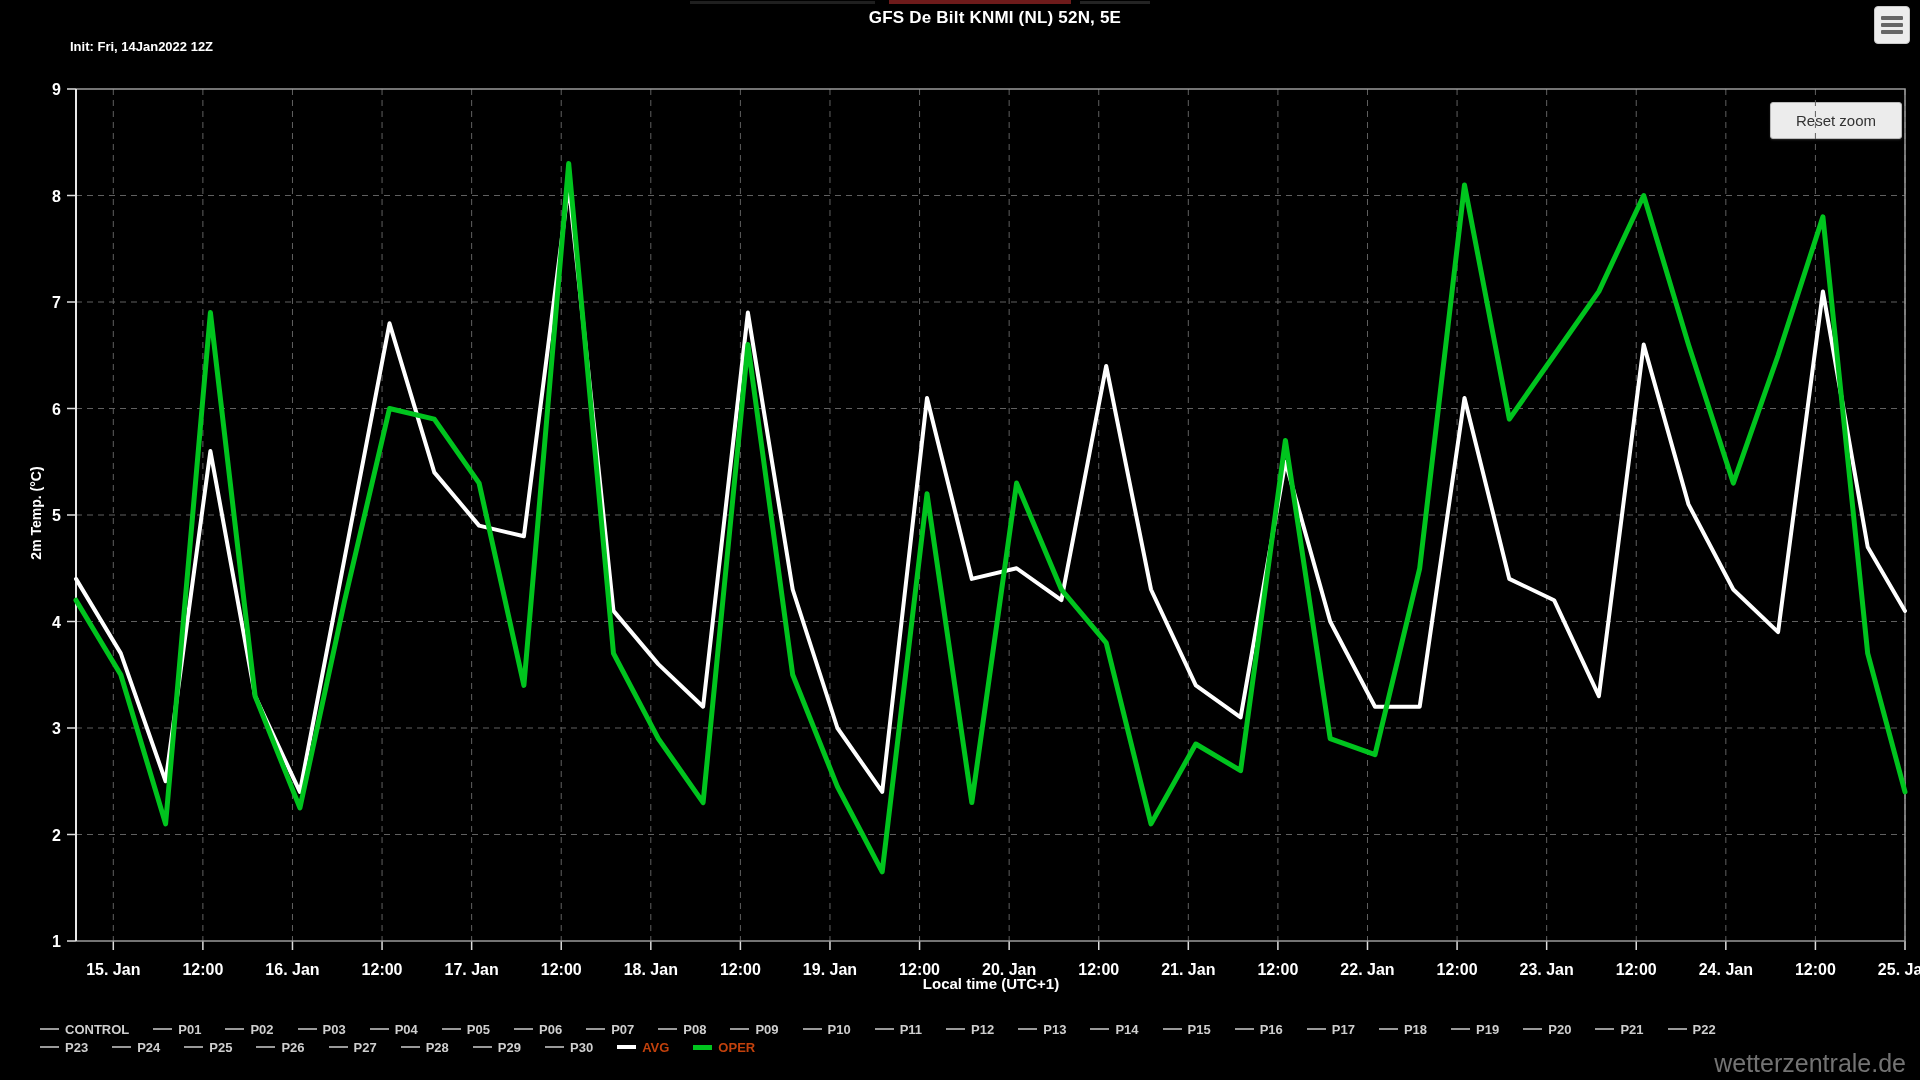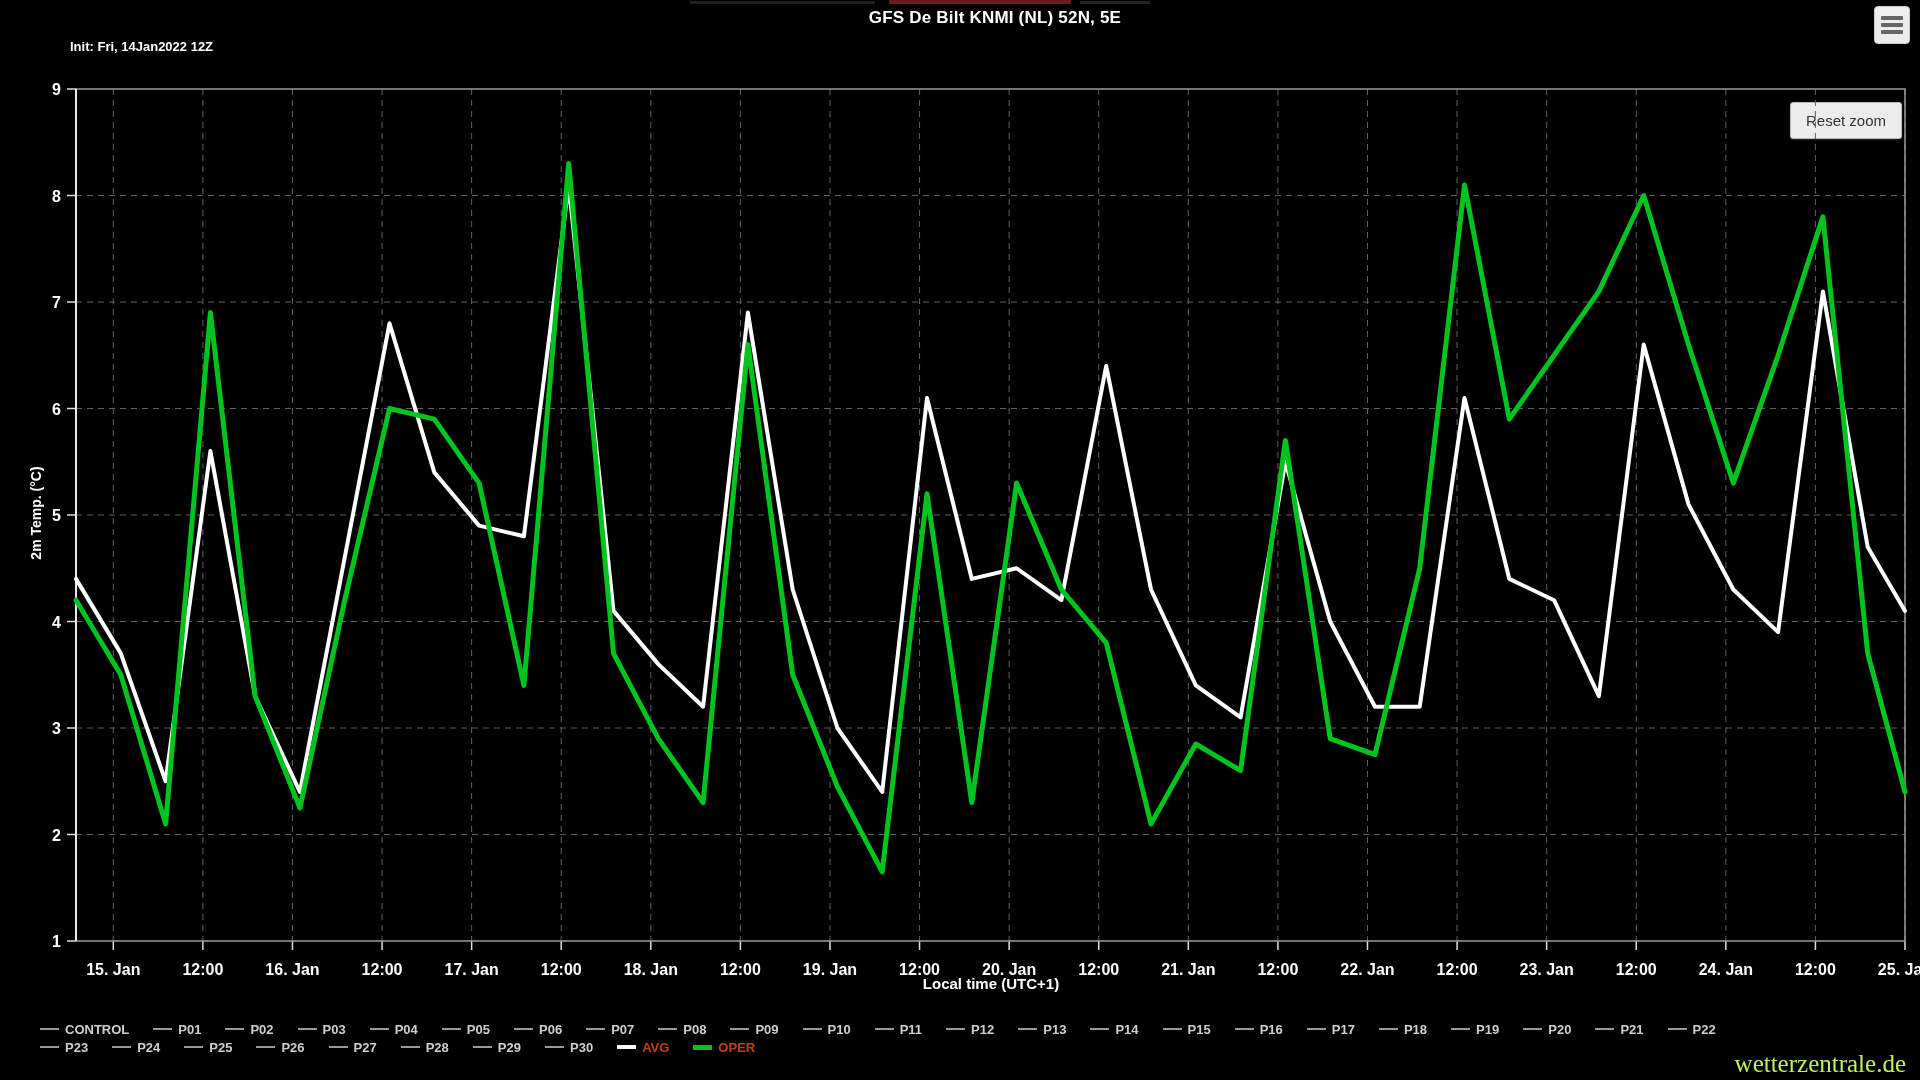--- a/index.html
+++ b/index.html
@@ -20,21 +20,21 @@
 
   
   .menu-btn{position:absolute;top:6px;right:10px;width:36px;height:38px;background:#ededed;
     border:1px solid #c9c9c9;border-radius:4px;cursor:pointer;display:flex;flex-direction:column;
     justify-content:center;align-items:center;gap:3px;padding:0;}
   .menu-btn .bar{width:22px;height:4px;background:#666;border-radius:1px;}
 
   
   .reset-zoom{position:absolute;top:102px;right:18px;background:#ececec;border:1px solid #b9b9b9;
     border-radius:3px;color:#333;font-family:"Liberation Sans",sans-serif;font-size:15px;
-    padding:9px 15px;cursor:pointer;box-shadow:0 1px 2px rgba(255,255,255,.15);}
+    padding:9px 25px;cursor:pointer;box-shadow:0 1px 2px rgba(255,255,255,.15);}
 
   
   svg.chart{position:absolute;top:0;left:0;}
   .grid{stroke:#606060;stroke-width:1;stroke-dasharray:6 5;fill:none;}
   .frame{stroke:#9a9a9a;stroke-width:1.5;fill:none;}
   .axisline{stroke:#e8e8e8;stroke-width:2;}
   .tick{stroke:#dedede;stroke-width:1.5;}
   .xlab,.ylab{fill:#fff;font-family:"Liberation Sans",sans-serif;font-size:16px;font-weight:bold;}
 
   
@@ -46,22 +46,22 @@
   
   .legend{position:absolute;left:40px;top:1020px;right:5px;color:#ccc;}
   .legend-row{display:flex;flex-wrap:nowrap;align-items:center;height:18px;}
   .legend-item{display:inline-flex;align-items:center;margin-right:24px;cursor:pointer;white-space:nowrap;}
   .legend-item .sw{display:inline-block;width:19px;height:2px;background:#9a9a9a;margin-right:6px;}
   .legend-item .lb{font-size:13px;font-weight:bold;color:#cfcfcf;}
   .legend-item.avg .sw{height:4px;background:#fff;}
   .legend-item.oper .sw{height:5px;}
   .legend-item.avg .lb,.legend-item.oper .lb{color:#c2410c;}
 
-  .watermark{position:absolute;right:14px;bottom:2px;color:#bef264;
-    font-family:Liberation Serif, serif;font-size:25px;}
+  .watermark{position:absolute;right:14px;bottom:2px;color:#737373;
+    font-family:Liberation Sans, sans-serif;font-size:25px;}
 </style>
 </head>
 <body>
 
 <div class="stage">
 
   <div class="artifact">
     <span class="g1"></span>
     <span class="red"></span>
     <span class="g2"></span>

